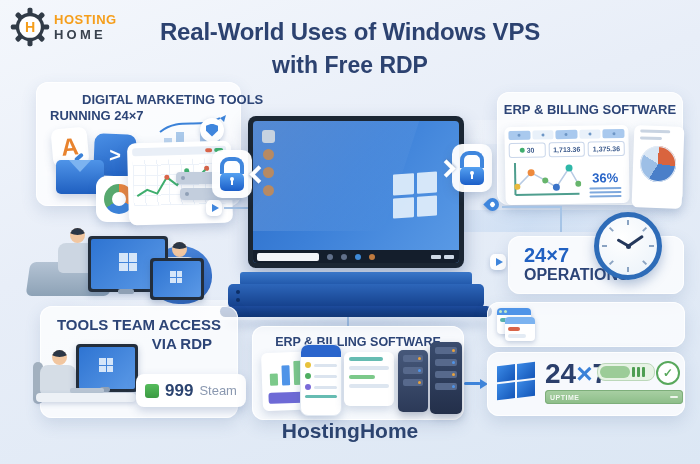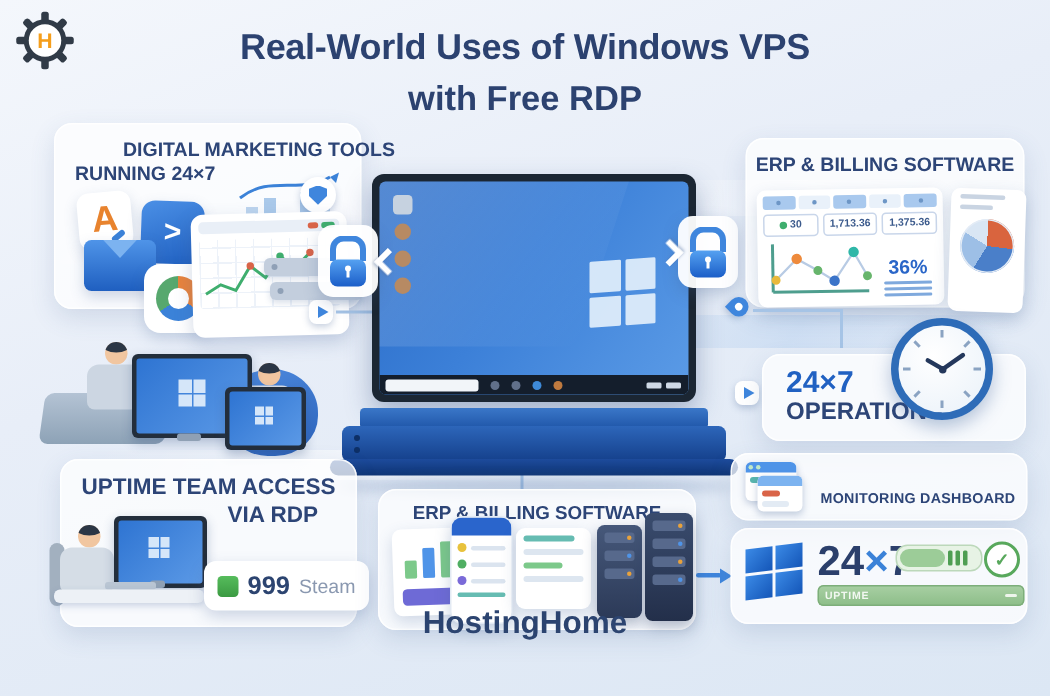--- a/index.html
+++ b/index.html
@@ -138,21 +138,21 @@
   .phone .prow .cdot2{width:6px;height:6px;border-radius:50%;flex:none;}
   .phone .prow .pl{flex:1;height:3px;background:#dbe4ef;border-radius:2px;}
   .server{position:absolute;border-radius:5px;background:linear-gradient(180deg,#46587a,#2c3a58);box-shadow:0 4px 9px rgba(40,60,100,.35);}
   .server .slot{height:7px;margin:5px 5px 0;background:#57698c;border-radius:2px;position:relative;}
   .server .slot i{position:absolute;right:2px;top:2px;width:3px;height:3px;border-radius:50%;background:#e8a23c;}
   .barsvg{display:block;}
   .purple{position:absolute;background:#6e6ad6;border-radius:3px;}
   .rowline{height:4px;background:#dde6f0;border-radius:2px;margin:5px 5px 0;}
   .rowline.green{background:#7cc98a;width:26px;}
   .rowline.teal{background:#66bcb2;width:34px;}
-  .footer{position:absolute;left:0;right:0;top:404px;text-align:center;font-size:21px;font-weight:bold;color:#2c4470;}
+  .footer{position:absolute;left:0;right:0;top:419px;text-align:center;font-size:21px;font-weight:bold;color:#2c4470;}
 </style>
 </head>
 <body>
 
 <div class="stage">
 
   <div class="streak" style="left:40px;top:150px;width:260px;height:26px;background:linear-gradient(90deg,rgba(255,255,255,0),rgba(255,255,255,.55),rgba(255,255,255,0));"></div>
   <div class="streak" style="left:380px;top:210px;width:300px;height:22px;background:linear-gradient(90deg,rgba(173,203,238,0),rgba(173,203,238,.4),rgba(173,203,238,0));"></div>
   <div class="streak" style="left:60px;top:300px;width:320px;height:20px;background:linear-gradient(90deg,rgba(255,255,255,0),rgba(255,255,255,.5),rgba(255,255,255,0));"></div>
   <div class="streak" style="left:420px;top:120px;width:240px;height:24px;background:linear-gradient(90deg,rgba(255,255,255,0),rgba(255,255,255,.45),rgba(255,255,255,0));"></div>
@@ -166,20 +166,24 @@
           <rect x="37" y="21" width="10" height="6" rx="2"></rect>
         <rect x="21" y="1" width="6" height="10" rx="2" transform="rotate(45 24 24)"></rect>
         <rect x="21" y="1" width="6" height="10" rx="2" transform="rotate(135 24 24)"></rect>
         <rect x="21" y="1" width="6" height="10" rx="2" transform="rotate(225 24 24)"></rect>
         <rect x="21" y="1" width="6" height="10" rx="2" transform="rotate(315 24 24)"></rect>
         <circle cx="24" cy="24" r="17"></circle>
       </g>
       <circle cx="24" cy="24" r="13" fill="#ffffff"></circle>
       <text x="24" y="30" text-anchor="middle" font-family="Liberation Sans, sans-serif" font-size="17" font-weight="bold" fill="#f59e1b">H</text>
     </svg>
+    <div class="logo-words">
+      <div class="logo-hosting">HOSTING</div>
+      <div class="logo-home">HOME</div>
+    </div>
   </div>
 
   <div class="title1">Real-World Uses of Windows VPS</div>
   <div class="title2">with Free RDP</div>
 
   <div class="card" style="left:36px;top:82px;width:205px;height:124px;"></div>
   <div class="abs navy" style="left:50px;top:92px;font-size:13px;padding-left:32px;">DIGITAL MARKETING TOOLS</div>
   <div class="abs navy" style="left:50px;top:108px;font-size:13px;">RUNNING 24×7</div>
 
   <svg class="abs" style="left:158px;top:112px;" width="74" height="58">
@@ -360,21 +364,20 @@
         <i></i>
         <i></i>
       </div>
       <div class="brow teal" style="width:22px;"></div>
   </div>
   <div class="bwin" style="left:505px;top:317px;width:30px;height:24px;">
     <div class="bhead" style="background:#7cb3f0;"></div>
       <div class="brow red"></div>
       <div class="brow" style="width:18px;"></div>
   </div>
-  <div class="abs navy" style="left:547px;top:327px;font-size:9.5px;letter-spacing:.2px;">MONITORING DASHBOARD</div>
 
   <div class="arrowhead" style="left:480px;top:379px;"></div>
   <div class="cline" style="left:464px;top:382px;width:17px;height:3px;background:#3f86dd;border-radius:2px;"></div>
   <div class="card" style="left:487px;top:352px;width:198px;height:64px;"></div>
   <div class="winflag" style="left:497px;top:364px;width:38px;height:34px;">
       <span></span>
       <span></span>
       <span></span>
       <span></span>
     </div>
@@ -417,21 +420,21 @@
         <div class="miniwin" style="left:17px;top:10px;width:12px;height:12px;">
           <span></span>
           <span></span>
           <span></span>
           <span></span>
         </div>
       </div>
   </div>
 
   <div class="card" style="left:40px;top:306px;width:198px;height:112px;"></div>
-  <div class="abs navy" style="left:40px;top:316px;width:198px;text-align:center;font-size:15px;">UPTIME TEAM ACCESS</div>
+  <div class="abs navy" style="left:40px;top:316px;width:198px;text-align:center;font-size:15px;">TOOLS TEAM ACCESS</div>
   <div class="abs navy" style="left:40px;top:335px;width:172px;text-align:right;font-size:15px;">VIA RDP</div>
   <div class="chairback" style="left:33px;top:362px;width:10px;height:42px;"></div>
   <div class="head" style="left:52px;top:350px;"></div>
   <div class="torso" style="left:40px;top:365px;width:36px;height:30px;background:#d5dde6;"></div>
   <div class="monitor" style="left:76px;top:344px;width:56px;height:42px;">
     <div class="scr">
         <div class="miniwin" style="left:20px;top:11px;width:14px;height:14px;">
           <span></span>
           <span></span>
           <span></span>

